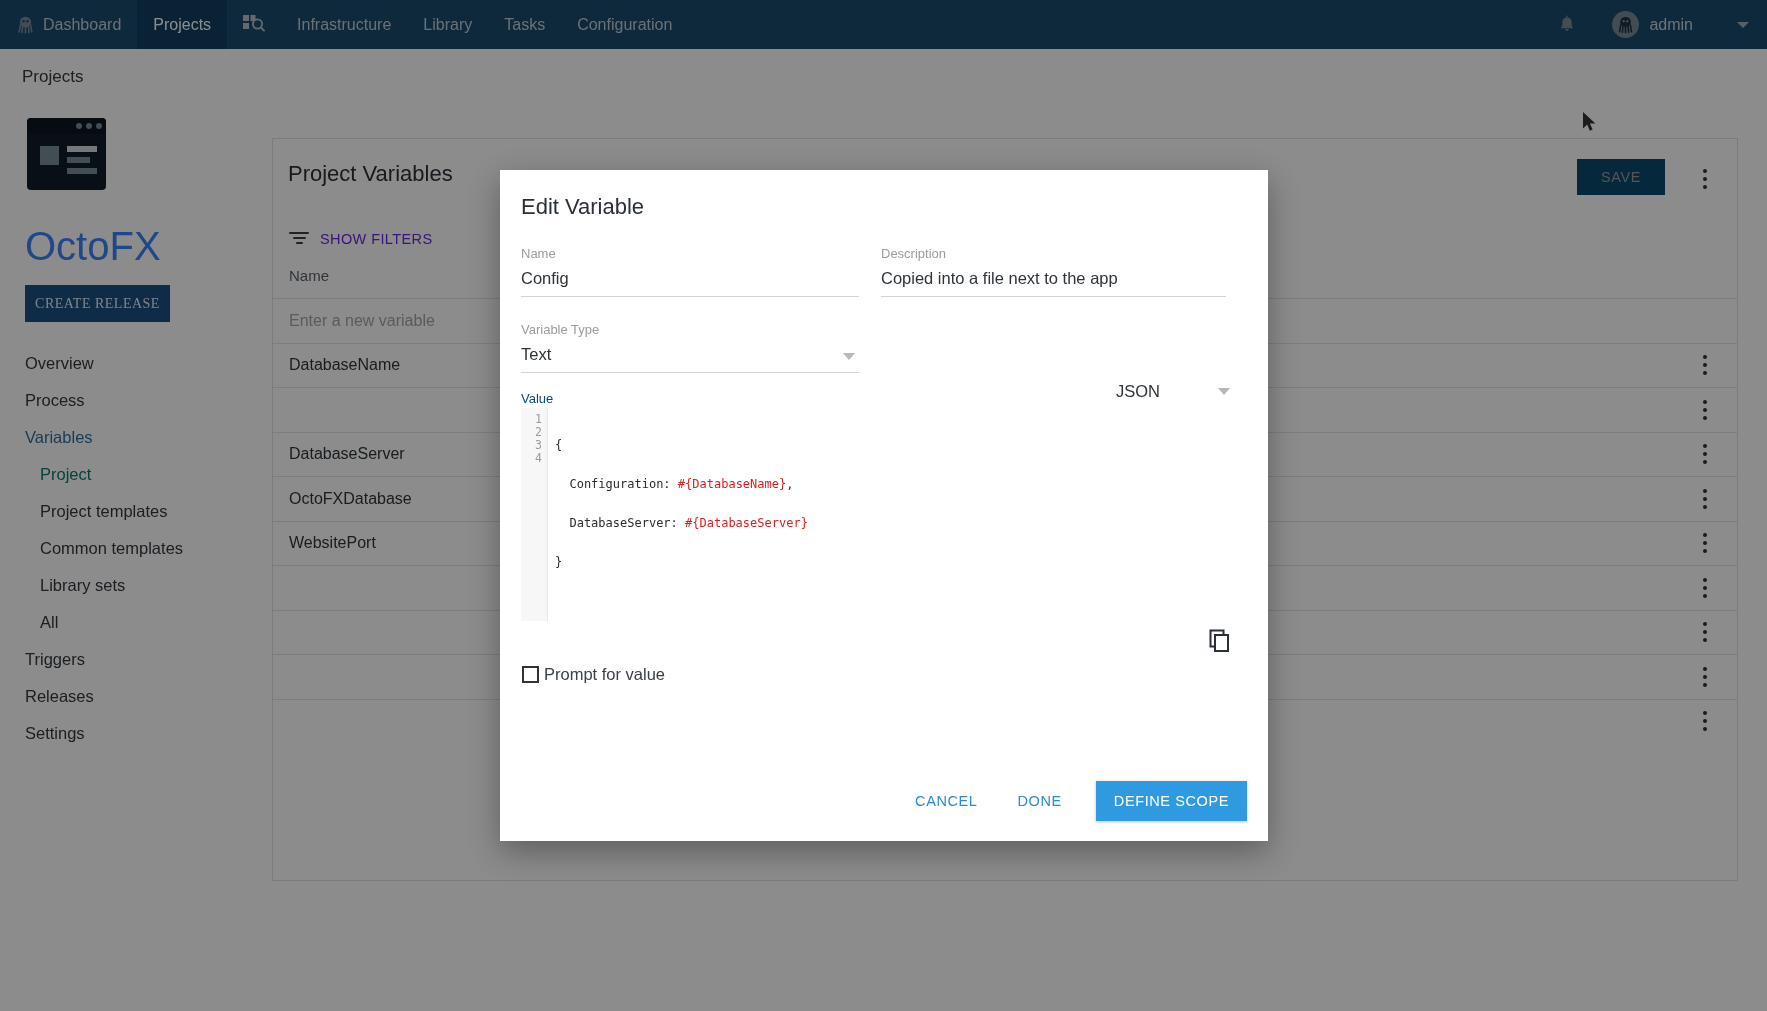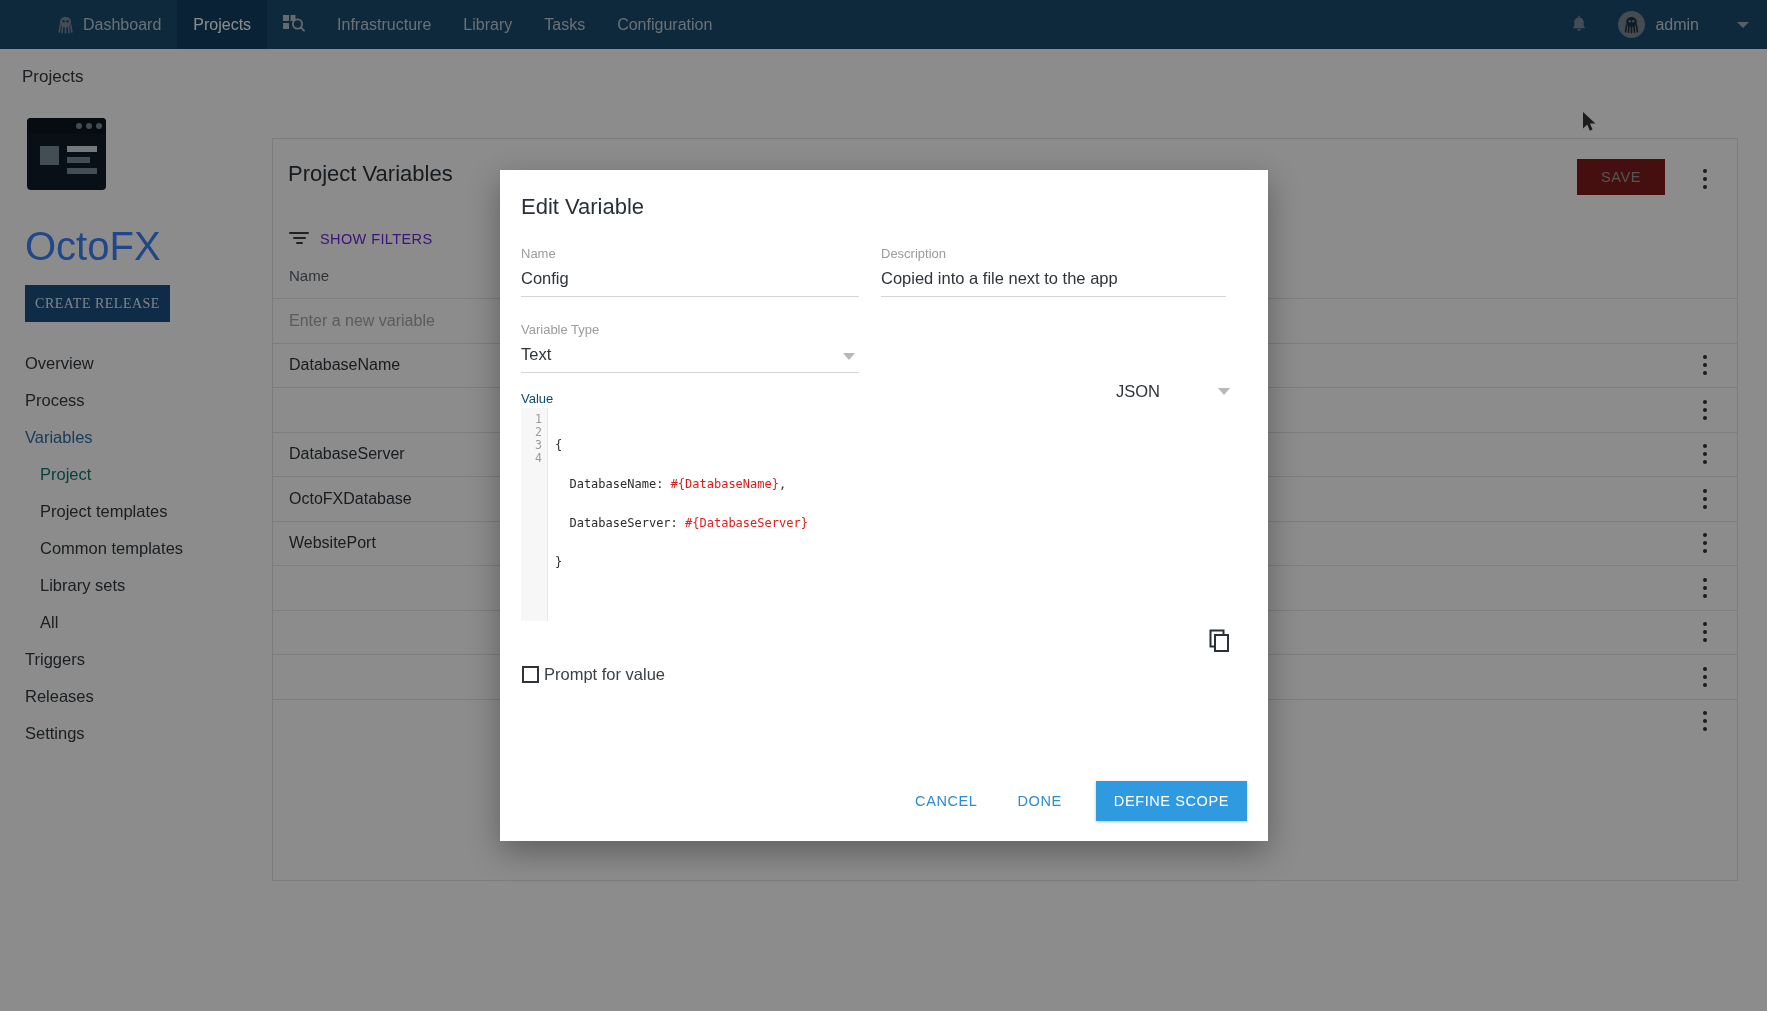--- a/index.html
+++ b/index.html
@@ -9,34 +9,34 @@
     overflow: hidden;
     font-family: "Liberation Sans", sans-serif;
     background: #ffffff;
   }
   #app { position: relative; width: 1767px; height: 1011px; }
 
   
   .topnav {
     position: absolute; top: 0; left: 0; width: 1767px; height: 49px;
     background: #1a4a6e;
-    display: flex; align-items: flex-start; padding-left: 40px;
+    display: flex; align-items: flex-start;
   }
   .nav-item {
     height: 49px; display: flex; align-items: center; gap: 8px;
     padding: 0 16px; color: #c3cdd5; font-size: 16px; cursor: pointer;
     white-space: nowrap;
   }
   .nav-item.active { background: #123f61; color: #ffffff; }
   .nav-spacer { flex: 1 1 auto; }
   .octo-glyph {
     width: 19px; height: 19px; display: inline-block; position: relative;
   }
   .octo-glyph svg { display: block; }
-  .nav-right { display: flex; align-items: center; gap: 10px; padding-right: 18px; }
+  .nav-right { display: flex; align-items: center; gap: 16px; padding-right: 18px; }
   .bell { width: 42px; height: 49px; display: flex; align-items: center; justify-content: center; cursor: pointer; }
   .user-chip { display: flex; align-items: center; gap: 10px; padding: 0 6px 0 8px; cursor: pointer; }
   .avatar {
     width: 27px; height: 27px; border-radius: 50%; background: #7a8a95;
     display: flex; align-items: center; justify-content: center;
   }
   .user-name { color: #c9d3da; font-size: 16px; }
   .caret-down {
     width: 0; height: 0; border-left: 6px solid transparent; border-right: 6px solid transparent;
     border-top: 6px solid #9fb0bd; margin-left: 22px; cursor: pointer;
@@ -68,21 +68,21 @@
 
   
   .panel {
     position: absolute; top: 138px; left: 272px; width: 1466px; height: 743px;
     background: #ffffff; border: 1px solid #e2e2e2;
   }
   .panel-head { position: relative; height: 92px; }
   .panel-title { position: absolute; left: 15px; top: 22px; font-size: 22px; color: #2b3views; color:#2b3238; }
   .save-btn {
     position: absolute; right: 72px; top: 20px; width: 88px; height: 36px;
-    background: #7f1d1d; color: #9b9b9b; border: none; font-size: 14.5px;
+    background: #0c4a6e; color: #9b9b9b; border: none; font-size: 14.5px;
     letter-spacing: .6px; font-family: inherit; cursor: default;
   }
   .kebab {
     width: 4px; display: flex; flex-direction: column; gap: 4px; align-items: center;
     cursor: pointer;
   }
   .kebab i { width: 4px; height: 4px; border-radius: 50%; background: #2f3439; display: block; }
   .kebab-head { position: absolute; right: 30px; top: 30px; }
 
   .filter-row { display: flex; align-items: center; gap: 11px; padding: 0 0 16px 16px; }
@@ -417,21 +417,21 @@
 
     <div class="editor">
       <div class="gutter">
         <div>1</div>
         <div>2</div>
         <div>3</div>
         <div>4</div>
       </div>
       <div class="code">
         <div><span>{</span><span class="tok-var"></span><span></span></div>
-        <div><span>  DatabaseName: </span><span class="tok-var">#{DatabaseName}</span><span>,</span></div>
+        <div><span>  Configuration: </span><span class="tok-var">#{DatabaseName}</span><span>,</span></div>
         <div><span>  DatabaseServer: </span><span class="tok-var">#{DatabaseServer}</span><span></span></div>
         <div><span>}</span><span class="tok-var"></span><span></span></div>
       </div>
     </div>
 
     <div class="copy-btn">
       <svg width="26" height="26" viewBox="0 0 26 26">
         <rect x="4.5" y="2.5" width="13" height="16" fill="none" stroke="#2b3036" stroke-width="2"></rect>
         <rect x="9" y="7" width="13" height="16" fill="#ffffff" stroke="#2b3036" stroke-width="2"></rect>
       </svg>

